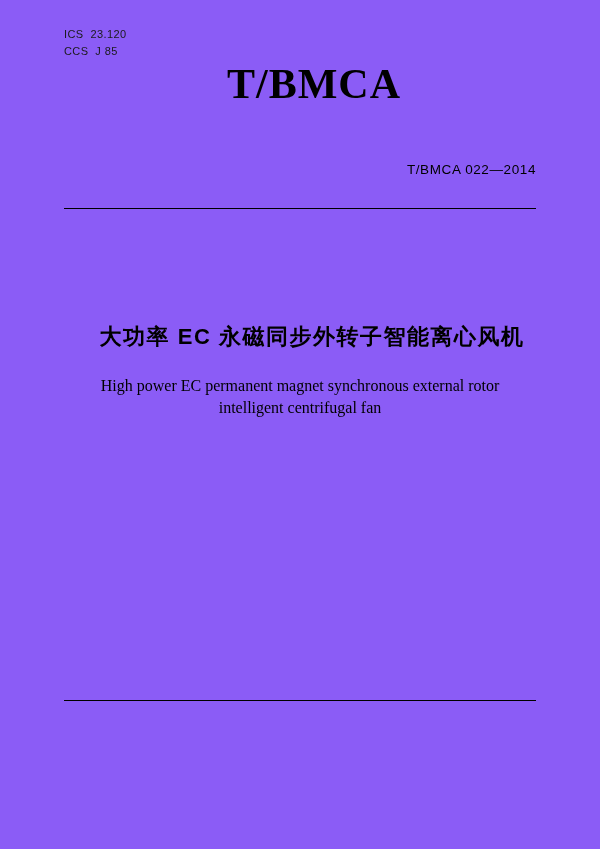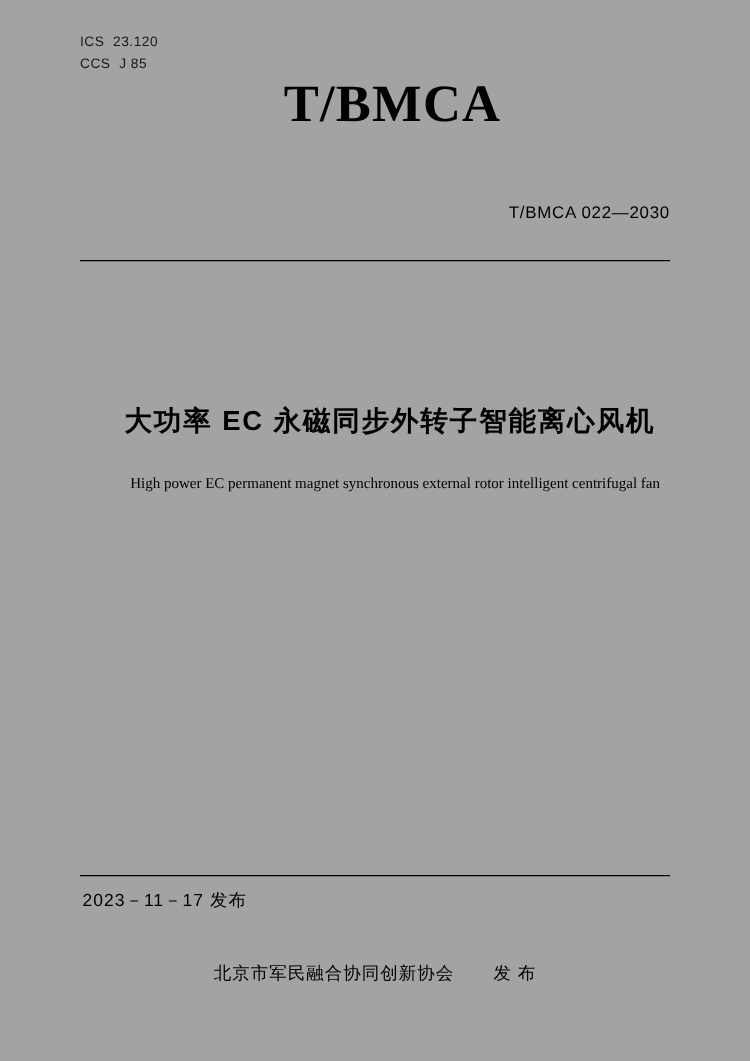--- a/index.html
+++ b/index.html
@@ -15,21 +15,21 @@
     color: #000000;
     overflow: hidden;
   }
 
   .page {
     position: absolute;
     left: 0;
     top: 0;
     width: 600px;
     height: 849px;
-    background: #a3a3a3;
+    background: #8b5cf6;
   }
 
   
   .codes {
     position: absolute;
     left: 64px;
     top: 26px;
     font-family: "Liberation Sans", sans-serif;
     font-size: 11px;
     line-height: 17px;
@@ -94,23 +94,23 @@
     font-size: 22px;
     letter-spacing: 1.5px;
     color: #000;
     padding-left: 12px;
   }
   .title-en {
     position: absolute;
     left: 72px;
     top: 375px;
     width: 456px;
-    text-align: right;
+    text-align: center;
     font-family: "Liberation Serif", serif;
-    font-size: 12px;
+    font-size: 16px;
     line-height: 22px;
     color: #000;
   }
 
   
   .rule-bottom {
     position: absolute;
     left: 64px;
     top: 700px;
     width: 472px;
@@ -152,30 +152,24 @@
 
   <div class="codes">
     <div>ICS  23.120</div>
     <div>CCS  J 85</div>
   </div>
 
   <div class="logo-block">
     <div class="logo-main">T/BMCA</div>
   </div>
 
-  <div class="std-number">T/BMCA 022—2030</div>
+  <div class="std-number">T/BMCA 022—2014</div>
 
   <div class="rule-top"></div>
 
   <div class="title-zh">大功率 EC 永磁同步外转子智能离心风机</div>
   <div class="title-en">High power EC permanent magnet synchronous external rotor intelligent centrifugal fan</div>
 
   <div class="rule-bottom"></div>
 
-  <div class="issue-date">2023－11－17 发布</div>
 
-  <div class="publisher">
-    <span>北京市军民融合协同创新协会</span>
-    <span class="gap"></span>
-    <span>发 布</span>
-  </div>
 
 </div>
 
 </body></html>

